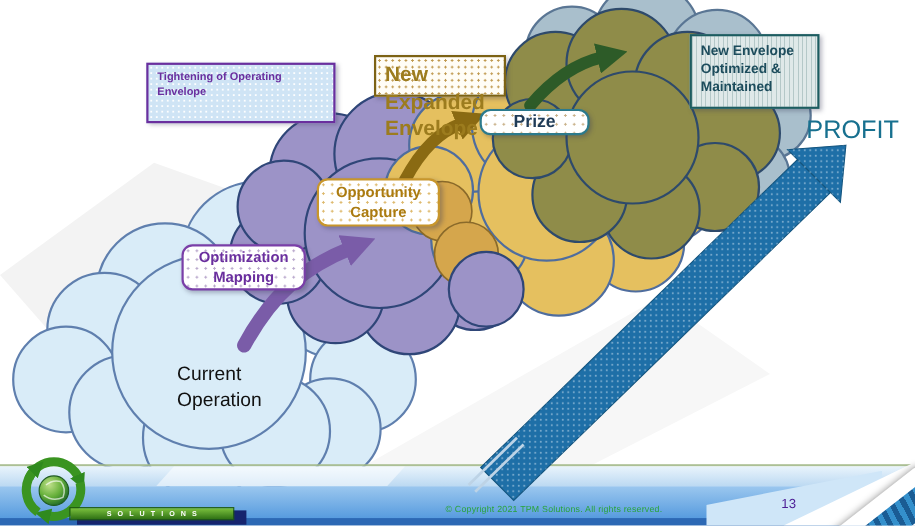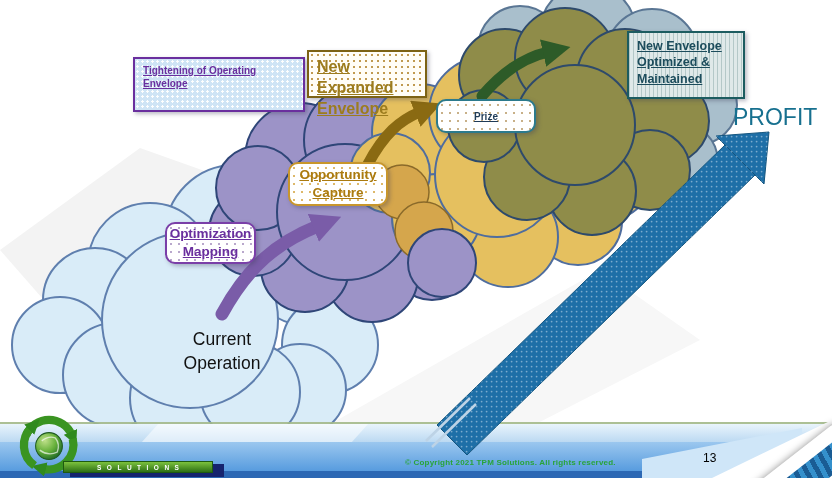--- a/index.html
+++ b/index.html
@@ -6,80 +6,80 @@
   html,body { width:832px; height:478px; overflow:hidden; background:#fff;
               font-family:"Liberation Sans", sans-serif; }
   #slide { position:relative; width:832px; height:478px; background:#ffffff; overflow:hidden; }
 
   svg.layer { position:absolute; left:0; top:0; pointer-events:none; }
   #cloud-svg { z-index:1; }
   #arrow-svg { z-index:3; }
 
   
   .callout { position:absolute; z-index:4; font-weight:600; line-height:1.3;
-             box-shadow:2px 2px 4px rgba(60,60,90,.35);text-decoration:underline; }
+             box-shadow:2px 2px 4px rgba(60,60,90,.35); }
   .rect { padding:5px 8px; }
   .round { border-radius:10px; display:flex; align-items:center; justify-content:center;
            text-align:center; padding:2px 6px; }
 
   #box-tightening { left:133px; top:57px; width:172px; height:55px;
     border:2.5px solid #6a2f9e; color:#6a2f9e; font-size:10px;
     background-color:#cfe4f5;
     background-image:radial-gradient(rgba(255,255,255,.95) 1px, transparent 1.2px);
     background-size:5px 5px; }
-  #box-new-expanded { left:307px; top:50px; width:120px; height:48px;
-    border:2.5px solid #7c6214; color:#9c7c1e; font-size:16px;
+  #box-new-expanded { left:340px; top:50px; width:120px; height:38px;
+    border:2.5px solid #7c6214; color:#9c7c1e; font-size:19px;
     background-color:#fffdf6;
     background-image:radial-gradient(#c09a50 1px, transparent 1.2px);
     background-size:6px 6px; }
   #box-new-envelope { left:627px; top:31px; width:118px; height:68px;
     border:2.5px solid #1c5c60; color:#1c4c5c; font-size:12.5px;
     background-color:#dfe9e9;
     background-image:repeating-linear-gradient(90deg,#b4c8c8 0 1px, transparent 1px 4px); }
-  #box-prize { left:436px; top:99px; width:100px; height:34px;
-    border:2px solid #2c7a8c; color:#1f3b57; font-size:10px;
+  #box-prize { left:436px; top:99px; width:100px; height:24px;
+    border:2px solid #2c7a8c; color:#1f3b57; font-size:16px;
     background-color:#fff;
     background-image:radial-gradient(#c8b088 1px, transparent 1.2px);
     background-size:8px 8px; }
-  #box-opportunity { left:288px; top:162px; width:100px; height:44px;
+  #box-opportunity { left:288px; top:162px; width:112px; height:44px;
     border:2px solid #c8962c; color:#ab7b10; font-size:13.5px;
     background-color:#fff;
     background-image:radial-gradient(#ddb86a 1px, transparent 1.2px);
     background-size:8px 8px; }
-  #box-optimization { left:165px; top:222px; width:91px; height:42px;
+  #box-optimization { left:165px; top:222px; width:113px; height:42px;
     border:2px solid #7a3fa8; color:#6a2f9e; font-size:13.5px;
     background-color:#fff;
     background-image:radial-gradient(#b9a8cc 1px, transparent 1.2px);
     background-size:8px 8px; }
 
   #current-operation { position:absolute; left:161px; top:328px; width:122px; z-index:4;
-    text-align:center; font-size:17.5px; color:#111; line-height:1.35; }
+    text-align:left; font-size:17.5px; color:#111; line-height:1.35; }
 
   #profit { position:absolute; left:733px; top:104px; width:98px; z-index:4;
     font-size:23px; font-weight:normal; color:#17708f; }
 
   
   .band { position:absolute; left:0; width:832px; z-index:2; }
   #band-topline { top:422px; height:2px; background:#a3b98a; opacity:.9; }
   #band-light   { top:424px; height:18px; background:linear-gradient(180deg,#e9f4fc,#bcd9f2); }
   #band-accent  { top:424px; left:150px; width:210px; height:18px;
                   background:rgba(255,255,255,.5); transform:skewX(-42deg); z-index:2;
                   position:absolute; }
   #band-mid  { top:442px; height:30px; background:linear-gradient(180deg,#9bc7ef,#559ade); }
   #band-dark { top:471px; height:7px; background:#2c68b4; }
 
   #wedge-light { position:absolute; right:30px; bottom:0; width:160px; height:50px; z-index:4;
     background:#cfe6f8; clip-path:polygon(0 62%, 100% 0, 100% 100%, 0 100%); }
   #wedge-white { position:absolute; right:0; bottom:0; width:120px; height:58px; z-index:5;
     background:#ffffff; clip-path:polygon(0 100%, 100% 0, 100% 100%); }
 
   #copyright { position:absolute; left:405px; top:458px; z-index:6;
-    font-size:8px; font-weight:700; color:#29a43a; letter-spacing:.2px; }
+    font-size:8px; font-weight:400; color:#29a43a; letter-spacing:.2px; }
   #page-number { position:absolute; left:703px; top:451px; width:28px; z-index:7;
-    text-align:left; font-size:12px; font-weight:500; color:#000000; }
+    text-align:center; font-size:12px; font-weight:500; color:#4c1d95; }
 
   
   #logo { position:absolute; left:0; top:408px; width:260px; height:70px; z-index:6; }
   #recycle-wrap { position:absolute; left:16px; top:4px; width:66px; height:66px; }
   #logo-title { position:absolute; left:75px; top:8px; font-size:44px; font-weight:800;
     letter-spacing:16px; color:#1b2fa0; line-height:1;
     text-shadow:1px 1px 0 #fff,-1px -1px 0 #fff,1px -1px 0 #fff,-1px 1px 0 #fff,
                 3px 3px 3px rgba(0,0,0,.4); }
   #solutions-shadow { position:absolute; left:70px; top:56px; width:154px; height:13px;
     background:#16246e; }

